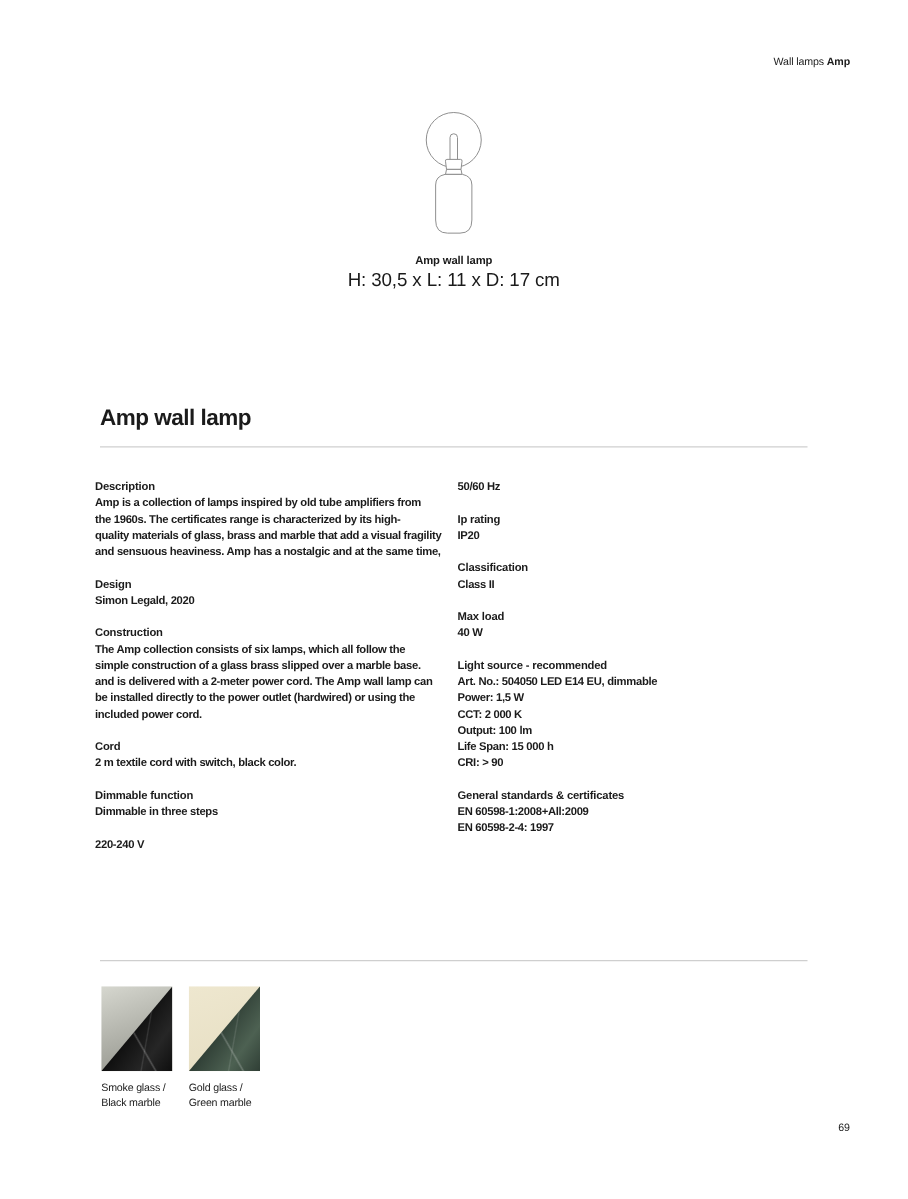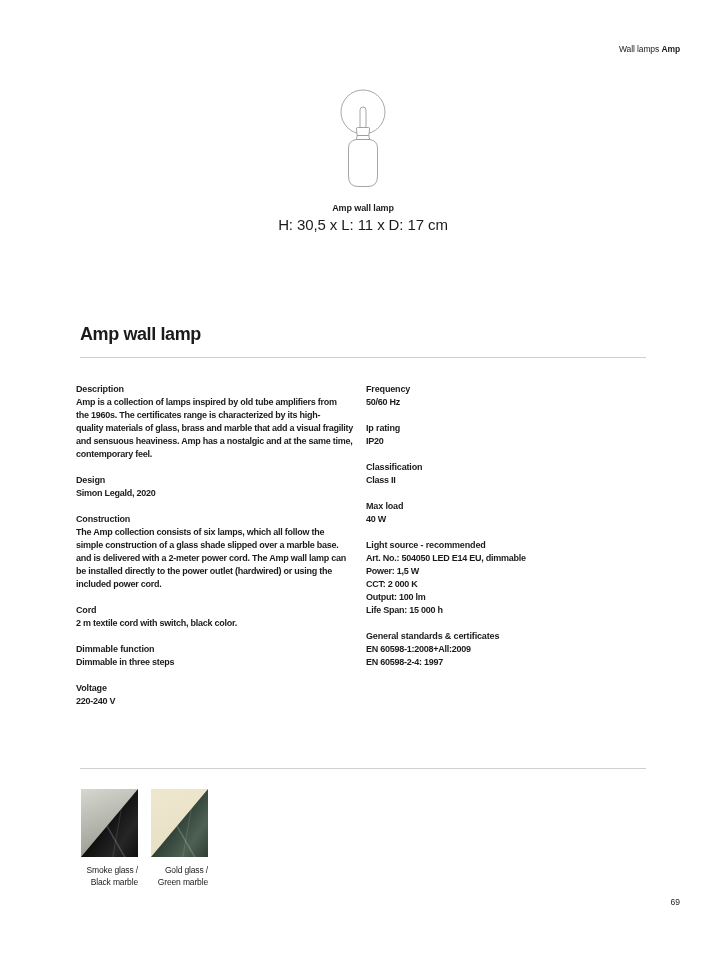--- a/index.html
+++ b/index.html
@@ -31,21 +31,21 @@
   #rule-bottom { top:768px; }
 
   .columns { position:absolute; top:383px; left:76px; width:566px; display:flex; }
   .col-left { flex:0 0 290px; width:290px; }
   .col-right { flex:1; }
   .spec-section { margin-bottom:13px; }
   .spec-heading { font-weight:bold; font-size:9px; line-height:13px; letter-spacing:-0.15px; }
   .spec-line { font-size:9px; line-height:13px; letter-spacing:-0.25px; white-space:nowrap;font-weight:bold; }
 
   .swatches { position:absolute; top:789px; left:81px; display:flex; gap:13px; }
-  .swatch { width:57px;text-align:right; }
+  .swatch { width:57px; }
   .swatch-box { position:relative; width:57px; height:68px; overflow:hidden; }
   .swatch-glass { position:absolute; left:0; top:0; right:0; bottom:0; }
   .swatch-marble {
     position:absolute; left:0; top:0; right:0; bottom:0;
     clip-path:polygon(100% 0, 100% 100%, 0 100%);
   }
   .swatch-marble::after {
     content:""; position:absolute; left:0; top:0; right:0; bottom:0;
     background:
       linear-gradient(60deg, transparent 44%, rgba(255,255,255,0.22) 45.5%, transparent 47%),
@@ -84,50 +84,47 @@
   <div class="rule" id="rule-title"></div>
 
   <div class="columns">
     <div class="col-left" id="col-left">
         <div class="spec-section">
           <div class="spec-heading">Description</div>
           <div class="spec-line">Amp is a collection of lamps inspired by old tube amplifiers from</div>
           <div class="spec-line">the 1960s. The certificates range is characterized by its high-</div>
           <div class="spec-line">quality materials of glass, brass and marble that add a visual fragility</div>
           <div class="spec-line">and sensuous heaviness. Amp has a nostalgic and at the same time,</div>
-          <div class="spec-line">contemporary feel.</div>
         </div>
         <div class="spec-section">
           <div class="spec-heading">Design</div>
           <div class="spec-line">Simon Legald, 2020</div>
         </div>
         <div class="spec-section">
           <div class="spec-heading">Construction</div>
           <div class="spec-line">The Amp collection consists of six lamps, which all follow the</div>
-          <div class="spec-line">simple construction of a glass shade slipped over a marble base.</div>
+          <div class="spec-line">simple construction of a glass brass slipped over a marble base.</div>
           <div class="spec-line">and is delivered with a 2-meter power cord. The Amp wall lamp can</div>
           <div class="spec-line">be installed directly to the power outlet (hardwired) or using the</div>
           <div class="spec-line">included power cord.</div>
         </div>
         <div class="spec-section">
           <div class="spec-heading">Cord</div>
           <div class="spec-line">2 m textile cord with switch, black color.</div>
         </div>
         <div class="spec-section">
           <div class="spec-heading">Dimmable function</div>
           <div class="spec-line">Dimmable in three steps</div>
         </div>
         <div class="spec-section">
-          <div class="spec-heading">Voltage</div>
           <div class="spec-line">220-240 V</div>
         </div>
       </div>
     <div class="col-right" id="col-right">
         <div class="spec-section">
-          <div class="spec-heading">Frequency</div>
           <div class="spec-line">50/60 Hz</div>
         </div>
         <div class="spec-section">
           <div class="spec-heading">Ip rating</div>
           <div class="spec-line">IP20</div>
         </div>
         <div class="spec-section">
           <div class="spec-heading">Classification</div>
           <div class="spec-line">Class II</div>
         </div>
@@ -135,20 +132,21 @@
           <div class="spec-heading">Max load</div>
           <div class="spec-line">40 W</div>
         </div>
         <div class="spec-section">
           <div class="spec-heading">Light source - recommended</div>
           <div class="spec-line">Art. No.: 504050 LED E14 EU, dimmable</div>
           <div class="spec-line">Power: 1,5 W</div>
           <div class="spec-line">CCT: 2 000 K</div>
           <div class="spec-line">Output: 100 lm</div>
           <div class="spec-line">Life Span: 15 000 h</div>
+          <div class="spec-line">CRI: &gt; 90</div>
         </div>
         <div class="spec-section">
           <div class="spec-heading">General standards &amp; certificates</div>
           <div class="spec-line">EN 60598-1:2008+All:2009</div>
           <div class="spec-line">EN 60598-2-4: 1997</div>
         </div>
       </div>
   </div>
 
   <div class="rule" id="rule-bottom"></div>

